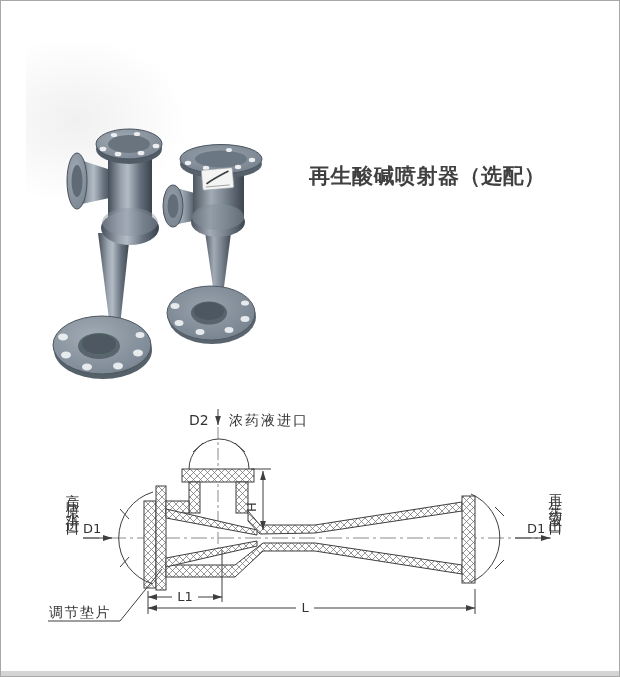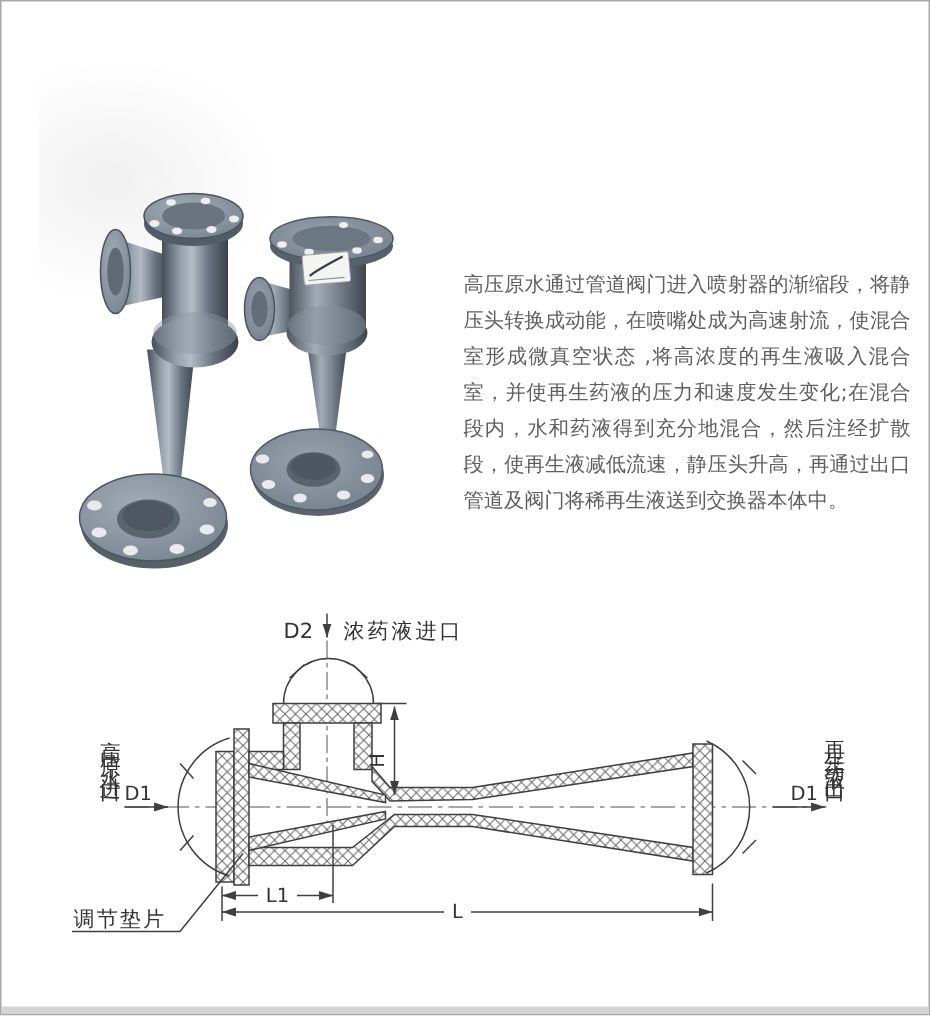--- a/index.html
+++ b/index.html
@@ -142,21 +142,21 @@
           <ellipse cx="115" cy="134" rx="3.4" ry="2.3"></ellipse>
             <ellipse cx="130" cy="127" rx="3.4" ry="2.3"></ellipse>
           <ellipse cx="111" cy="115" rx="3.2" ry="2.1"></ellipse>
             <ellipse cx="88" cy="116" rx="3.2" ry="2.1"></ellipse>
         </g>
       </g>
     </svg>
   </div>
 
   <div class="content">
-    <p class="desc">高压原水通过管道阀门进入喷射器的渐缩段，将静压头转换成动能，在喷嘴处成为高速射流，使混合室形成微真空状态 ,将高浓度的再生液吸入混合室，并使再生药液的压力和速度发生变化;在混合段内，水和药液得到充分地混合，然后注经扩散段，使再生液减低流速，静压头升高，再通过出口管道及阀门将稀再生液送到交换器本体中。</p>
+    <h1 class="title">再生酸碱喷射器（选配）</h1>
   </div>
 
   <div class="diagram">
     <svg width="562" height="264" viewBox="0 0 562 264">
       <defs>
         <pattern id="hatch" width="7" height="7" patternUnits="userSpaceOnUse">
           <rect width="7" height="7" fill="#ffffff"></rect>
           <path d="M0,7 L7,0 M0,0 L7,7" stroke="#6a6a6a" stroke-width="0.7"></path>
         </pattern>
         <marker id="arr" viewBox="0 0 10 10" refX="9.3" refY="5" markerWidth="10" markerHeight="10" orient="auto-start-reverse">

